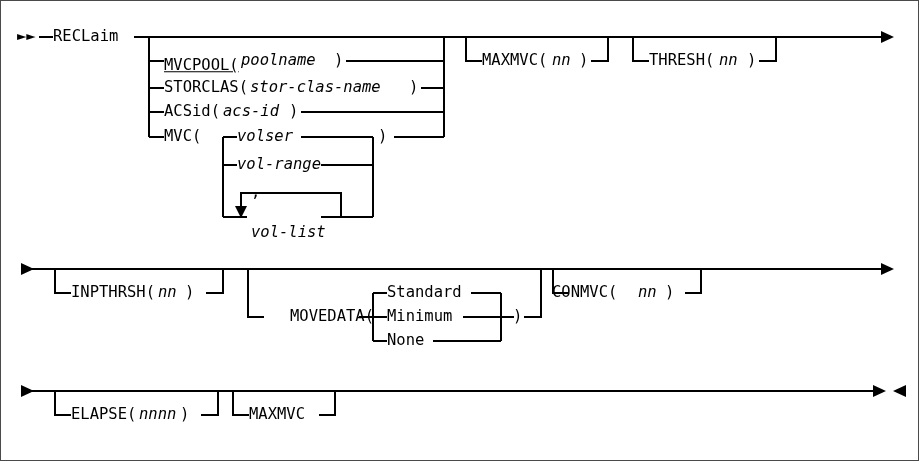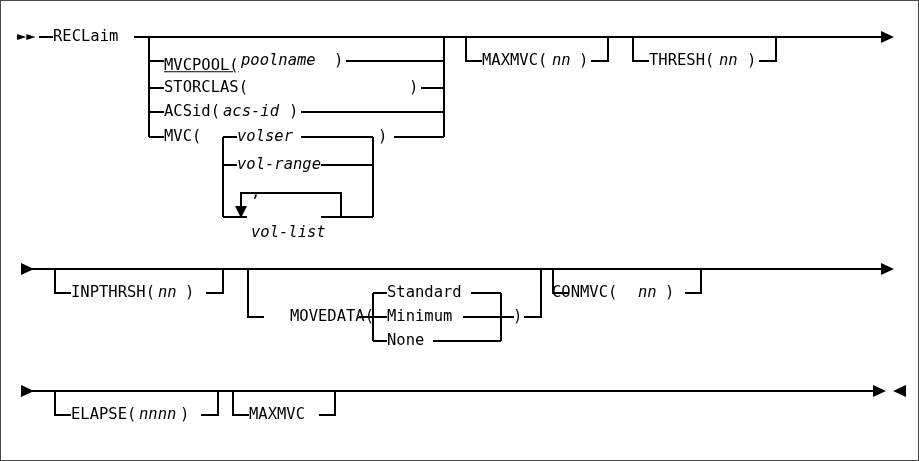--- a/index.html
+++ b/index.html
@@ -136,20 +136,21 @@
   </svg>
 
   <span class="lbl" style="left:16px; top:36px;">►►</span>
   <span class="lbl" style="left:52px; top:36px;text-align:center;">RECLaim</span>
 
   <span class="lbl" style="left:163px; top:65px;text-decoration:underline;">MVCPOOL(</span>
   <span class="lbl ital" style="left:240px; top:60px;">poolname</span>
   <span class="lbl" style="left:333px; top:60px;">)</span>
 
   <span class="lbl" style="left:163px; top:87px;">STORCLAS(</span>
+  <span class="lbl ital" style="left:249px; top:87px;">stor-clas-name</span>
   <span class="lbl" style="left:408px; top:87px;">)</span>
 
   <span class="lbl" style="left:163px; top:111px;">ACSid(</span>
   <span class="lbl ital" style="left:222px; top:111px;">acs-id</span>
   <span class="lbl" style="left:288px; top:111px;">)</span>
 
   <span class="lbl" style="left:163px; top:136px;">MVC(</span>
   <span class="lbl ital" style="left:236px; top:136px;">volser</span>
   <span class="lbl ital" style="left:236px; top:164px;">vol-range</span>
   <span class="lbl" style="left:250px; top:192px;">,</span>

